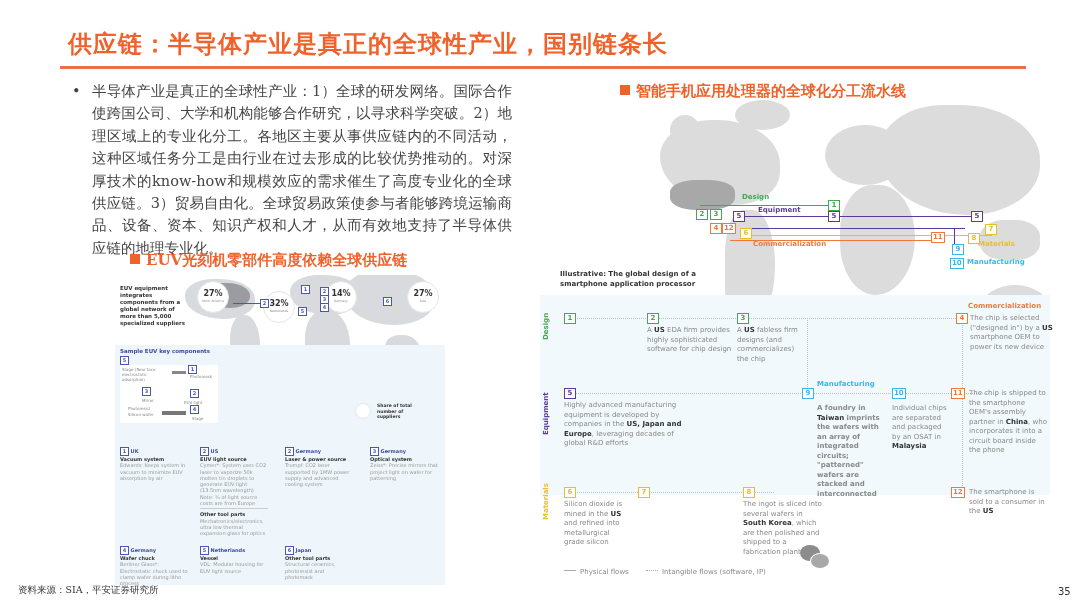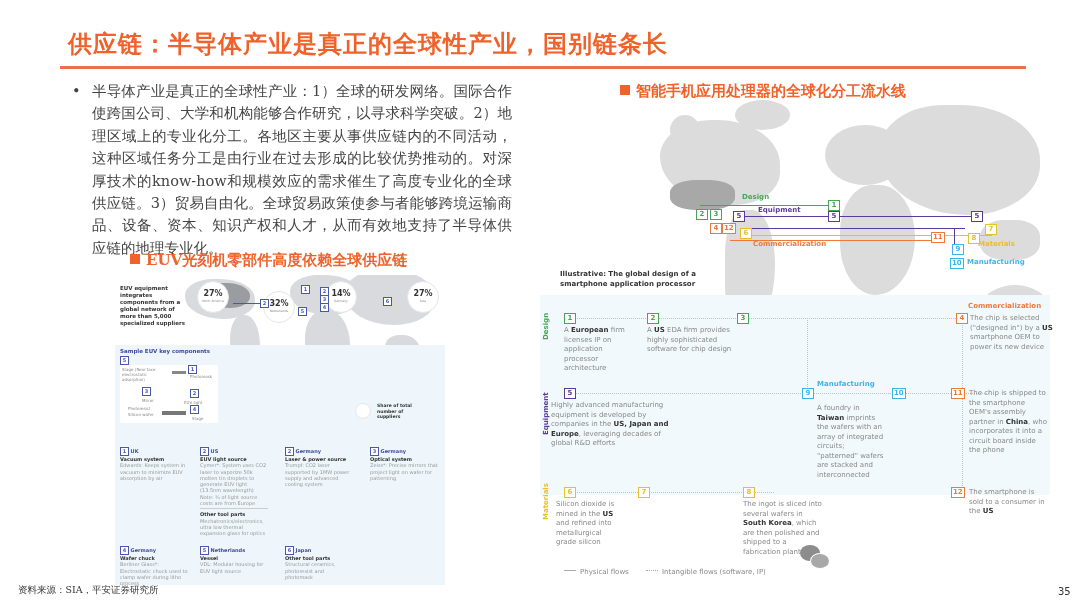--- a/index.html
+++ b/index.html
@@ -201,41 +201,42 @@
   <div class="vlabel" style="left:2px;top:335px;color:#5a3a9a;">Equipment</div>
   <div class="vlabel" style="left:2px;top:420px;color:#e8be2a;">Materials</div>
 
   <div class="dotted" style="left:34px;top:218px;width:390px;"></div>
   <div class="dotted" style="left:34px;top:293px;width:415px;"></div>
   <div class="dotted" style="left:34px;top:392px;width:200px;"></div>
   <div class="dottedv" style="left:267px;top:218px;height:75px;"></div>
   <div class="dottedv" style="left:422px;top:218px;height:180px;"></div>
 
   <div class="rbox g" style="left:24px;top:213px;">1</div>
-  <div class="rtext" style="left:24px;top:226px;width:70px;"><span>A </span><b>European</b><span> firm licenses IP on application processor architecture</span></div>
   <div class="rbox g" style="left:107px;top:213px;">2</div>
   <div class="rtext" style="left:107px;top:226px;width:90px;"><span>A </span><b>US</b><span> EDA firm provides highly sophisticated software for chip design</span></div>
   <div class="rbox g" style="left:197px;top:213px;">3</div>
+  <div class="rtext" style="left:197px;top:226px;width:70px;"><span>A </span><b>US</b><span> fabless firm designs (and commercializes) the chip</span></div>
 
   <div class="rlabel" style="left:428px;top:202px;color:#ee7a3a;">Commercialization</div>
   <div class="rbox o" style="left:416px;top:213px;">4</div>
   <div class="rtext" style="left:430px;top:214px;width:90px;"><span>The chip is selected ("designed in") by a </span><b>US</b><span> smartphone OEM to power its new device</span></div>
 
   <div class="rbox p" style="left:24px;top:288px;">5</div>
-  <div class="rtext" style="left:11px;top:301px;width:120px;"><span>Highly advanced manufacturing equipment is developed by companies in the </span><b>US, Japan and Europe</b><span>, leveraging decades of global R&amp;D efforts</span></div>
+  <div class="rtext" style="left:24px;top:301px;width:120px;"><span>Highly advanced manufacturing equipment is developed by companies in the </span><b>US, Japan and Europe</b><span>, leveraging decades of global R&amp;D efforts</span></div>
 
   <div class="rlabel" style="left:277px;top:280px;color:#3bb4ea;">Manufacturing</div>
   <div class="rbox c" style="left:262px;top:288px;">9</div>
-  <div class="rtext" style="left:277px;top:304px;width:70px;"><span>A foundry in </span><b>Taiwan</b><span> imprints the wafers with an array of integrated circuits; "patterned" wafers are stacked and interconnected</span></div>
+  <div class="rtext" style="left:277px;top:304px;width:70px;font-weight:bold;"><span>A foundry in </span><b>Taiwan</b><span> imprints the wafers with an array of integrated circuits; "patterned" wafers are stacked and interconnected</span></div>
   <div class="rbox c" style="left:352px;top:288px;">10</div>
+  <div class="rtext" style="left:352px;top:304px;width:58px;"><span>Individual chips are separated and packaged by an OSAT in </span><b>Malaysia</b><span></span></div>
   <div class="rbox o" style="left:411px;top:288px;">11</div>
   <div class="rtext" style="left:429px;top:289px;width:78px;"><span>The chip is shipped to the smartphone OEM's assembly partner in </span><b>China</b><span>, who incorporates it into a circuit board inside the phone</span></div>
 
   <div class="rbox y" style="left:24px;top:387px;">6</div>
-  <div class="rtext" style="left:16px;top:400px;width:65px;"><span>Silicon dioxide is mined in the </span><b>US</b><span> and refined into metallurgical grade silicon</span></div>
+  <div class="rtext" style="left:24px;top:400px;width:65px;"><span>Silicon dioxide is mined in the </span><b>US</b><span> and refined into metallurgical grade silicon</span></div>
   <div class="rbox y" style="left:98px;top:387px;">7</div>
   <div class="rbox y" style="left:203px;top:387px;">8</div>
   <div class="rtext" style="left:203px;top:400px;width:80px;"><span>The ingot is sliced into several wafers in </span><b>South Korea</b><span>, which are then polished and shipped to a fabrication plant</span></div>
 
   <div class="rbox o" style="left:411px;top:387px;">12</div>
   <div class="rtext" style="left:429px;top:388px;width:78px;"><span>The smartphone is sold to a consumer in the </span><b>US</b><span></span></div>
 
   <div class="rtext" style="left:24px;top:468px;"><span style="display:inline-block;width:12px;height:1px;background:#aaa;vertical-align:3px;margin-right:4px;"></span><span>Physical flows</span></div>
   <div class="rtext" style="left:106px;top:468px;"><span style="display:inline-block;width:12px;border-top:1px dotted #aaa;vertical-align:3px;margin-right:4px;"></span><span>Intangible flows (software, IP)</span></div>
 </div>

